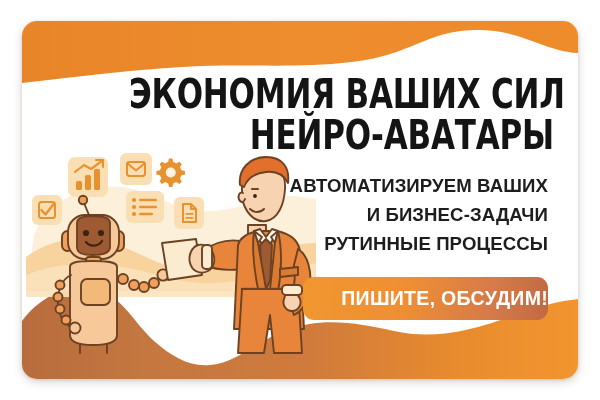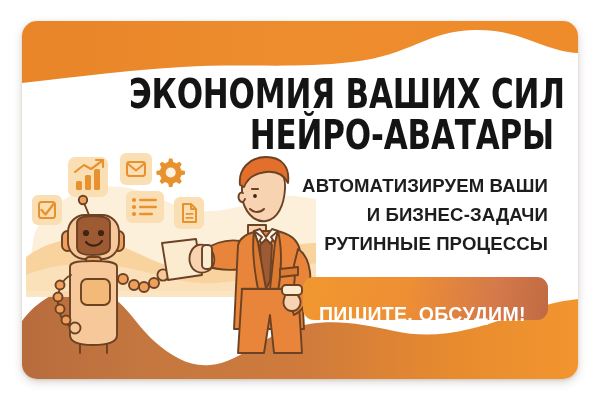--- a/index.html
+++ b/index.html
@@ -101,22 +101,22 @@
     border: 0;
     border-radius: 11px;
     cursor: pointer;
     background: linear-gradient(100deg, #F1972F 0%, #EE8F34 42%, #D4794A 78%, #C06A42 100%);
     color: #ffffff;
     font-family: "Liberation Sans", sans-serif;
     font-weight: 700;
     font-size: 19.5px;
     letter-spacing: .3px;
     line-height: 43px;
-    text-align: left;
-    padding: 16px;
+    text-align: right;
+    padding: 0;
     white-space: nowrap;
   }
 </style>
 </head>
 <body>
 
 <div class="stage">
 
   <div class="card">
 
@@ -313,21 +313,21 @@
 
       </g>
     </svg>
 
     <h1 class="headline">
       <span class="hl-line">ЭКОНОМИЯ ВАШИХ СИЛ И ВРЕМЕНИ</span>
       <span class="hl-line">НЕЙРО-АВАТАРЫ</span>
     </h1>
 
     <p class="subhead">
-      <span class="sub-line">АВТОМАТИЗИРУЕМ ВАШИ</span>
+      <span class="sub-line">АВТОМАТИЗИРУЕМ ВАШИХ</span>
       <span class="sub-line">И БИЗНЕС-ЗАДАЧИ</span>
       <span class="sub-line">РУТИННЫЕ ПРОЦЕССЫ</span>
     </p>
 
     <button class="cta" type="button">ПИШИТЕ, ОБСУДИМ!</button>
 
   </div>
 </div>
 
 </body></html>

